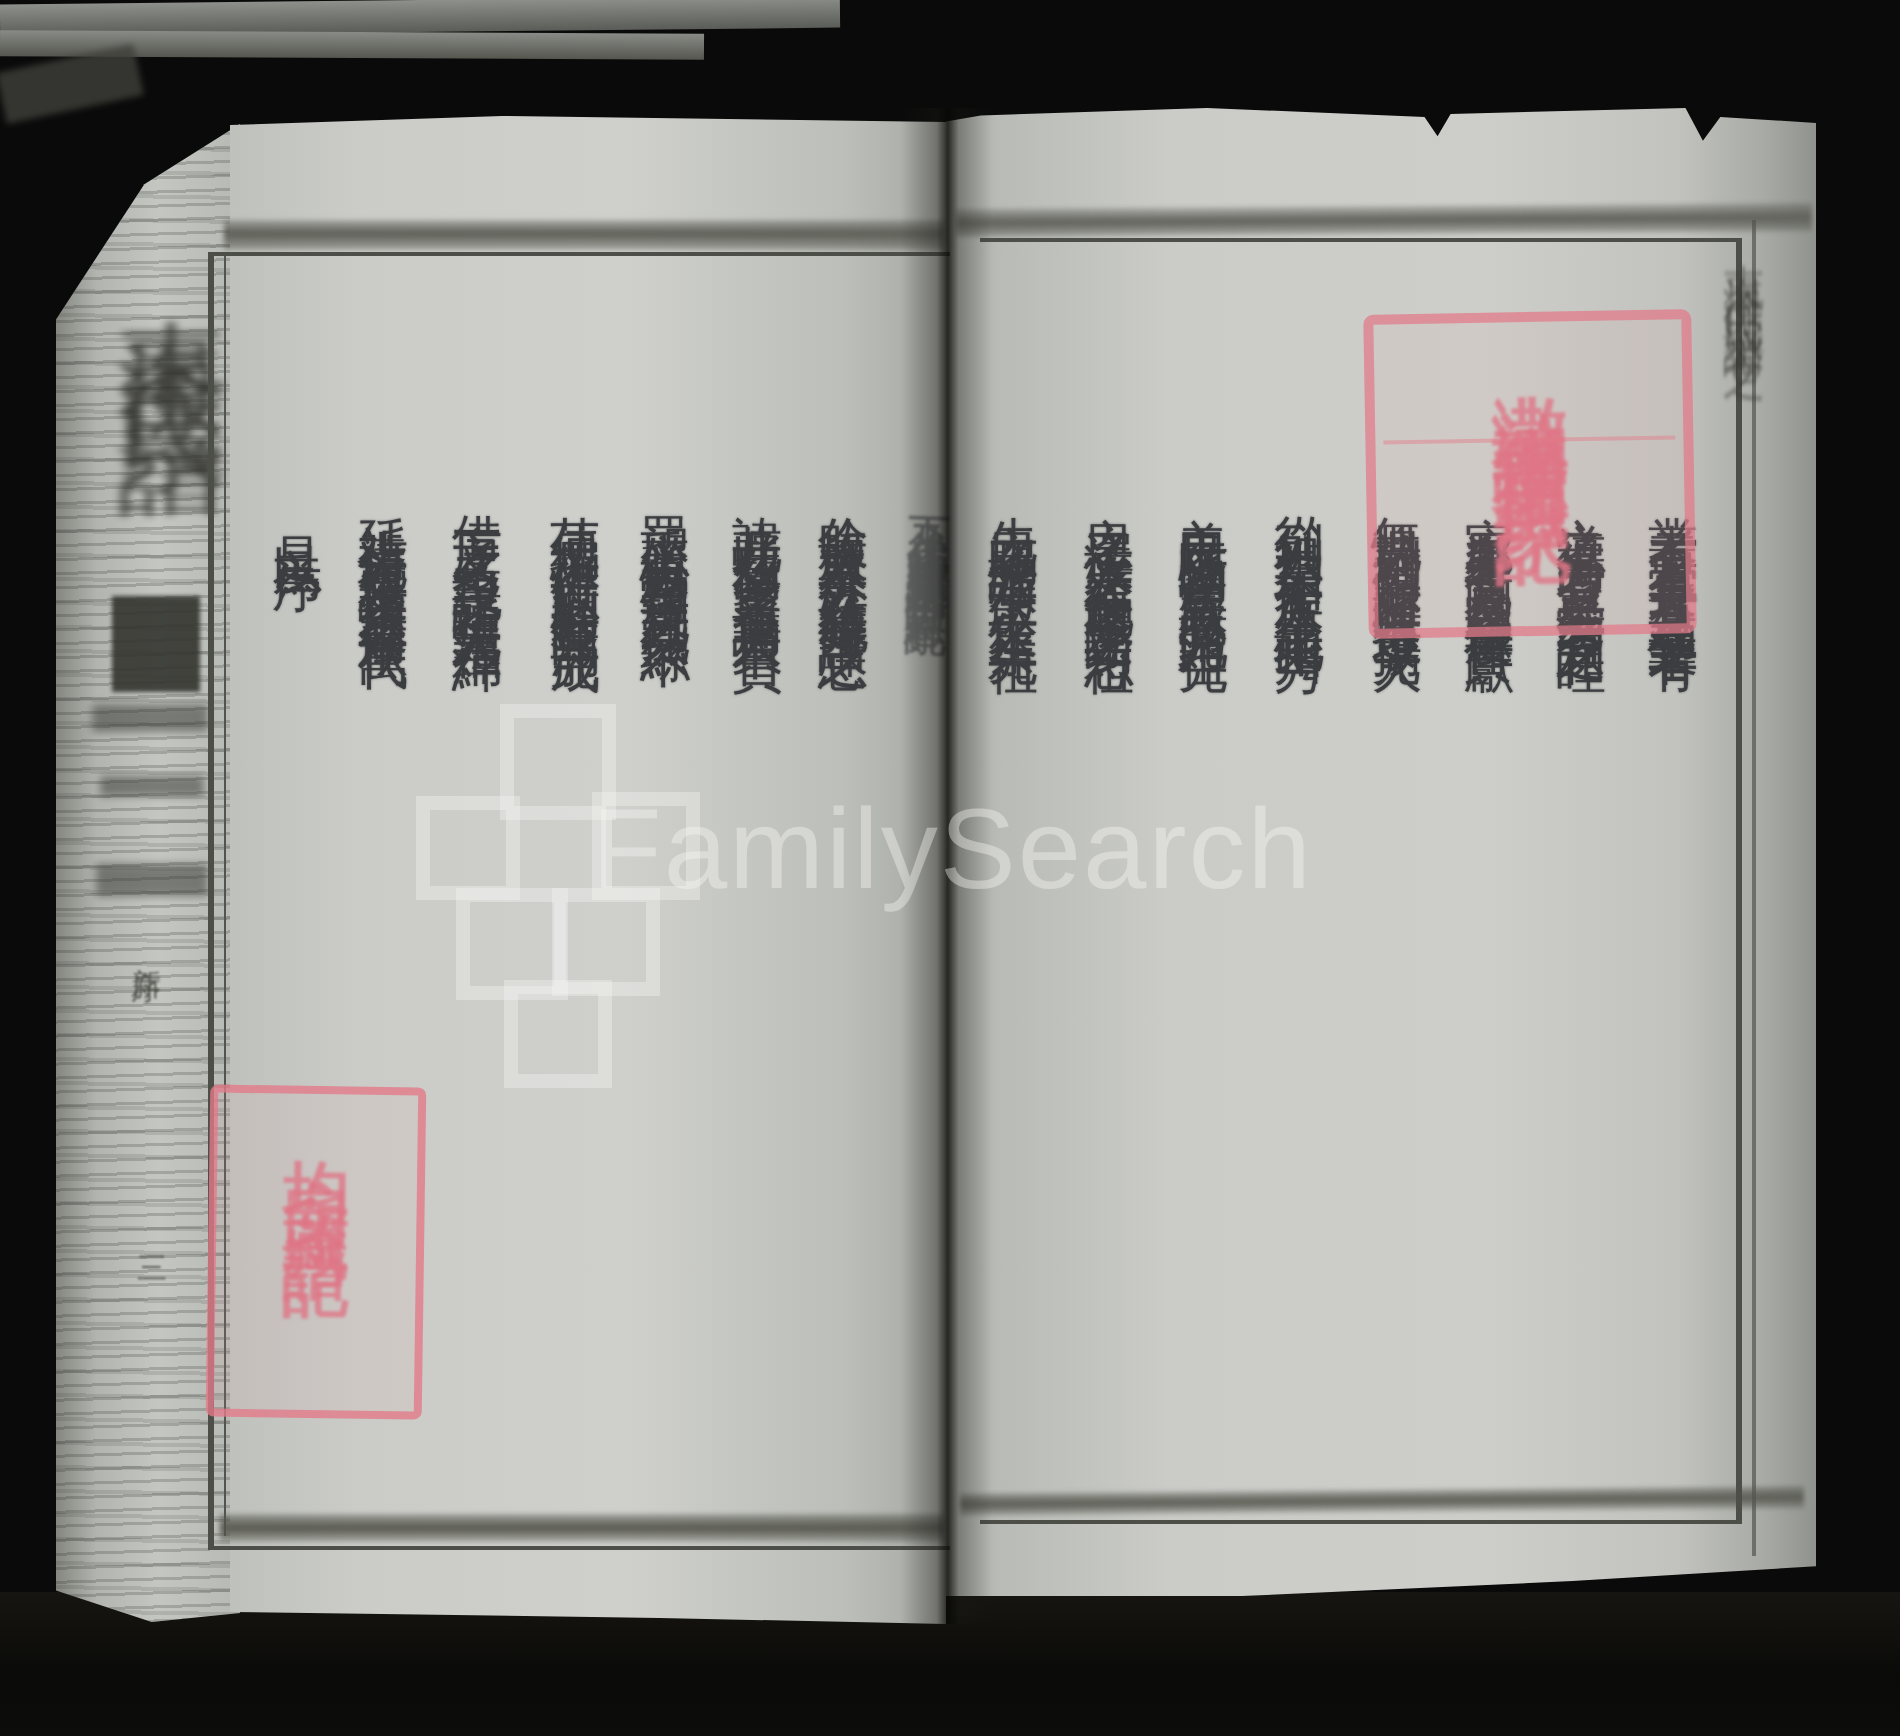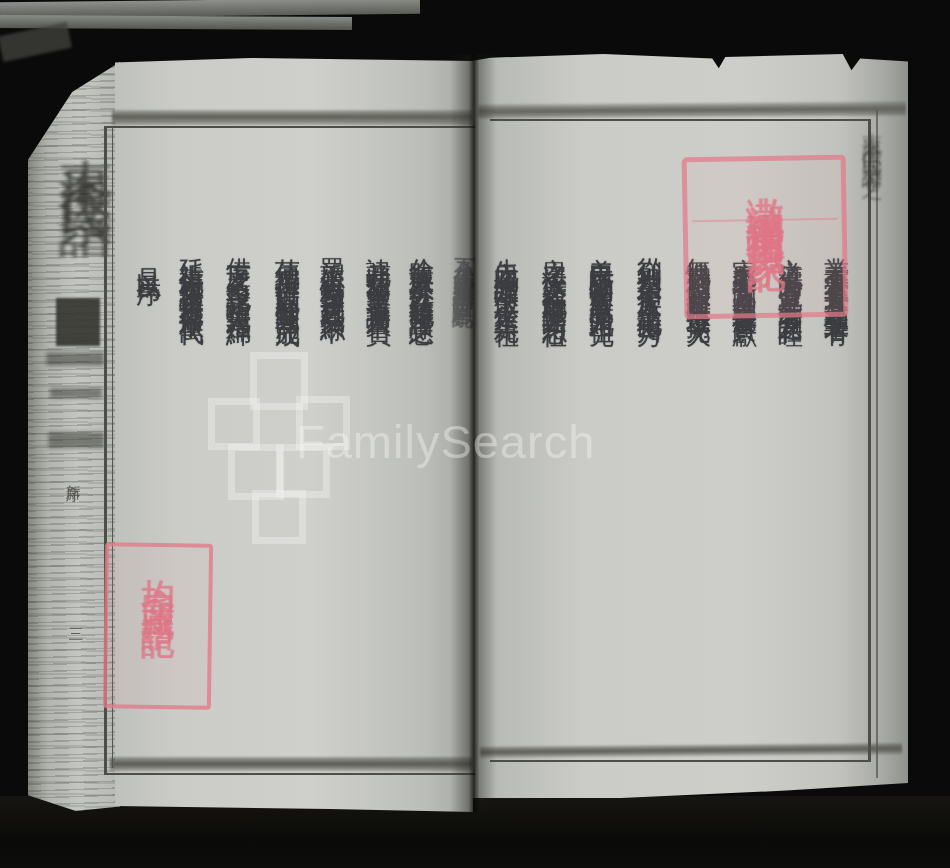--- a/index.html
+++ b/index.html
@@ -69,22 +69,22 @@
   .seal-lower{left:104px;top:543px;width:100px;height:158px;border:4px solid rgba(226,122,136,.78);
     border-radius:4px;transform:rotate(.8deg);background:rgba(238,170,180,.10);}
   .seal-glyphs{writing-mode:vertical-rl;text-orientation:upright;font-weight:bold;
     color:rgba(222,118,134,.8);filter:blur(.7px);}
   .seal-upper .seal-glyphs{font-size:38px;line-height:47px;letter-spacing:7px;height:140px;}
   .seal-lower .seal-glyphs{font-size:33px;line-height:44px;letter-spacing:9px;height:146px;}
   
   .gutter{position:absolute;left:450px;top:54px;width:46px;height:758px;
     background:linear-gradient(90deg,rgba(20,20,18,0) 0%,rgba(25,25,22,.38) 40%,rgba(8,8,6,.8) 52%,rgba(25,25,22,.30) 64%,rgba(20,20,18,0) 100%);}
   
-  .wm-text{position:absolute;left:296px;top:414px;font-family:"Liberation Sans",sans-serif;
-    font-size:47px;letter-spacing:1px;color:rgba(248,248,245,.40);white-space:nowrap;}
+  .wm-text{position:absolute;left:296px;top:392px;font-family:"Liberation Sans",sans-serif;
+    font-size:57px;letter-spacing:1px;color:rgba(248,248,245,.40);white-space:nowrap;}
   .wm-sq{position:absolute;border:7px solid rgba(248,248,245,.36);}
   .floor{position:absolute;left:0;top:796px;width:950px;height:72px;
     background:linear-gradient(180deg,#161511,#0a0a08 60%,#0d0d0b);}
 </style>
 </head>
 <body>
 
 <div class="stage">
 
   <div class="floor"></div>

